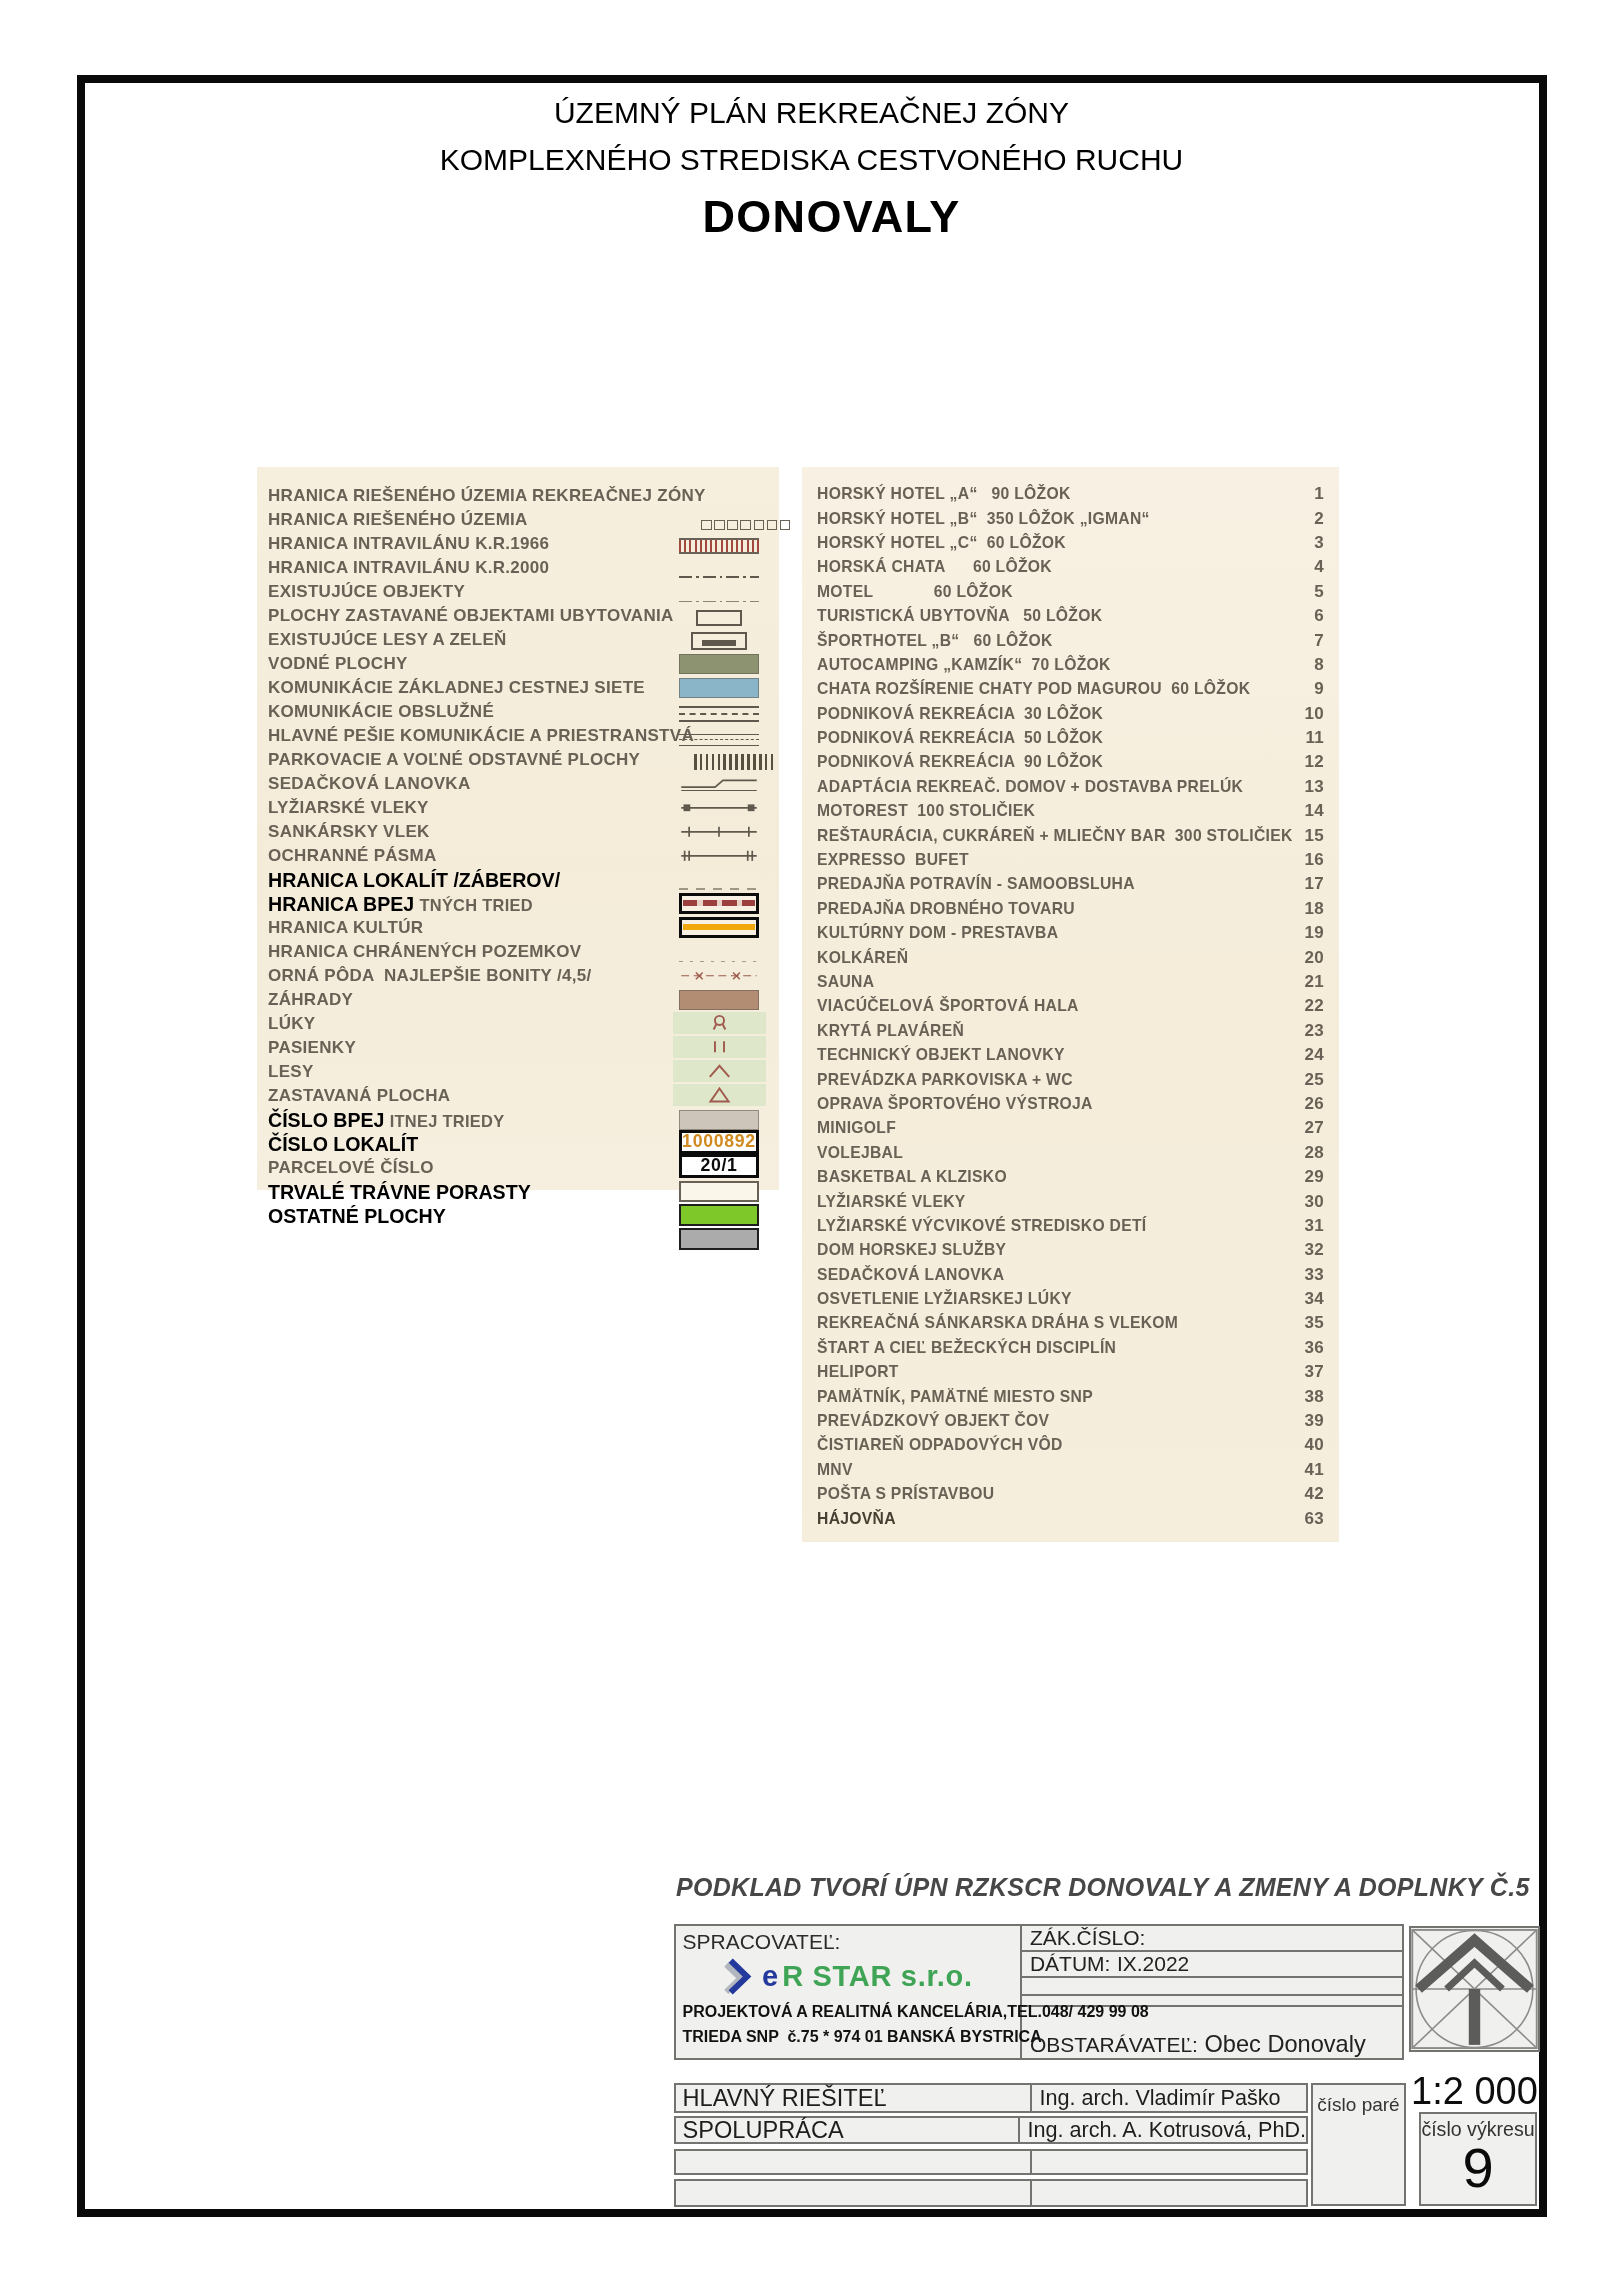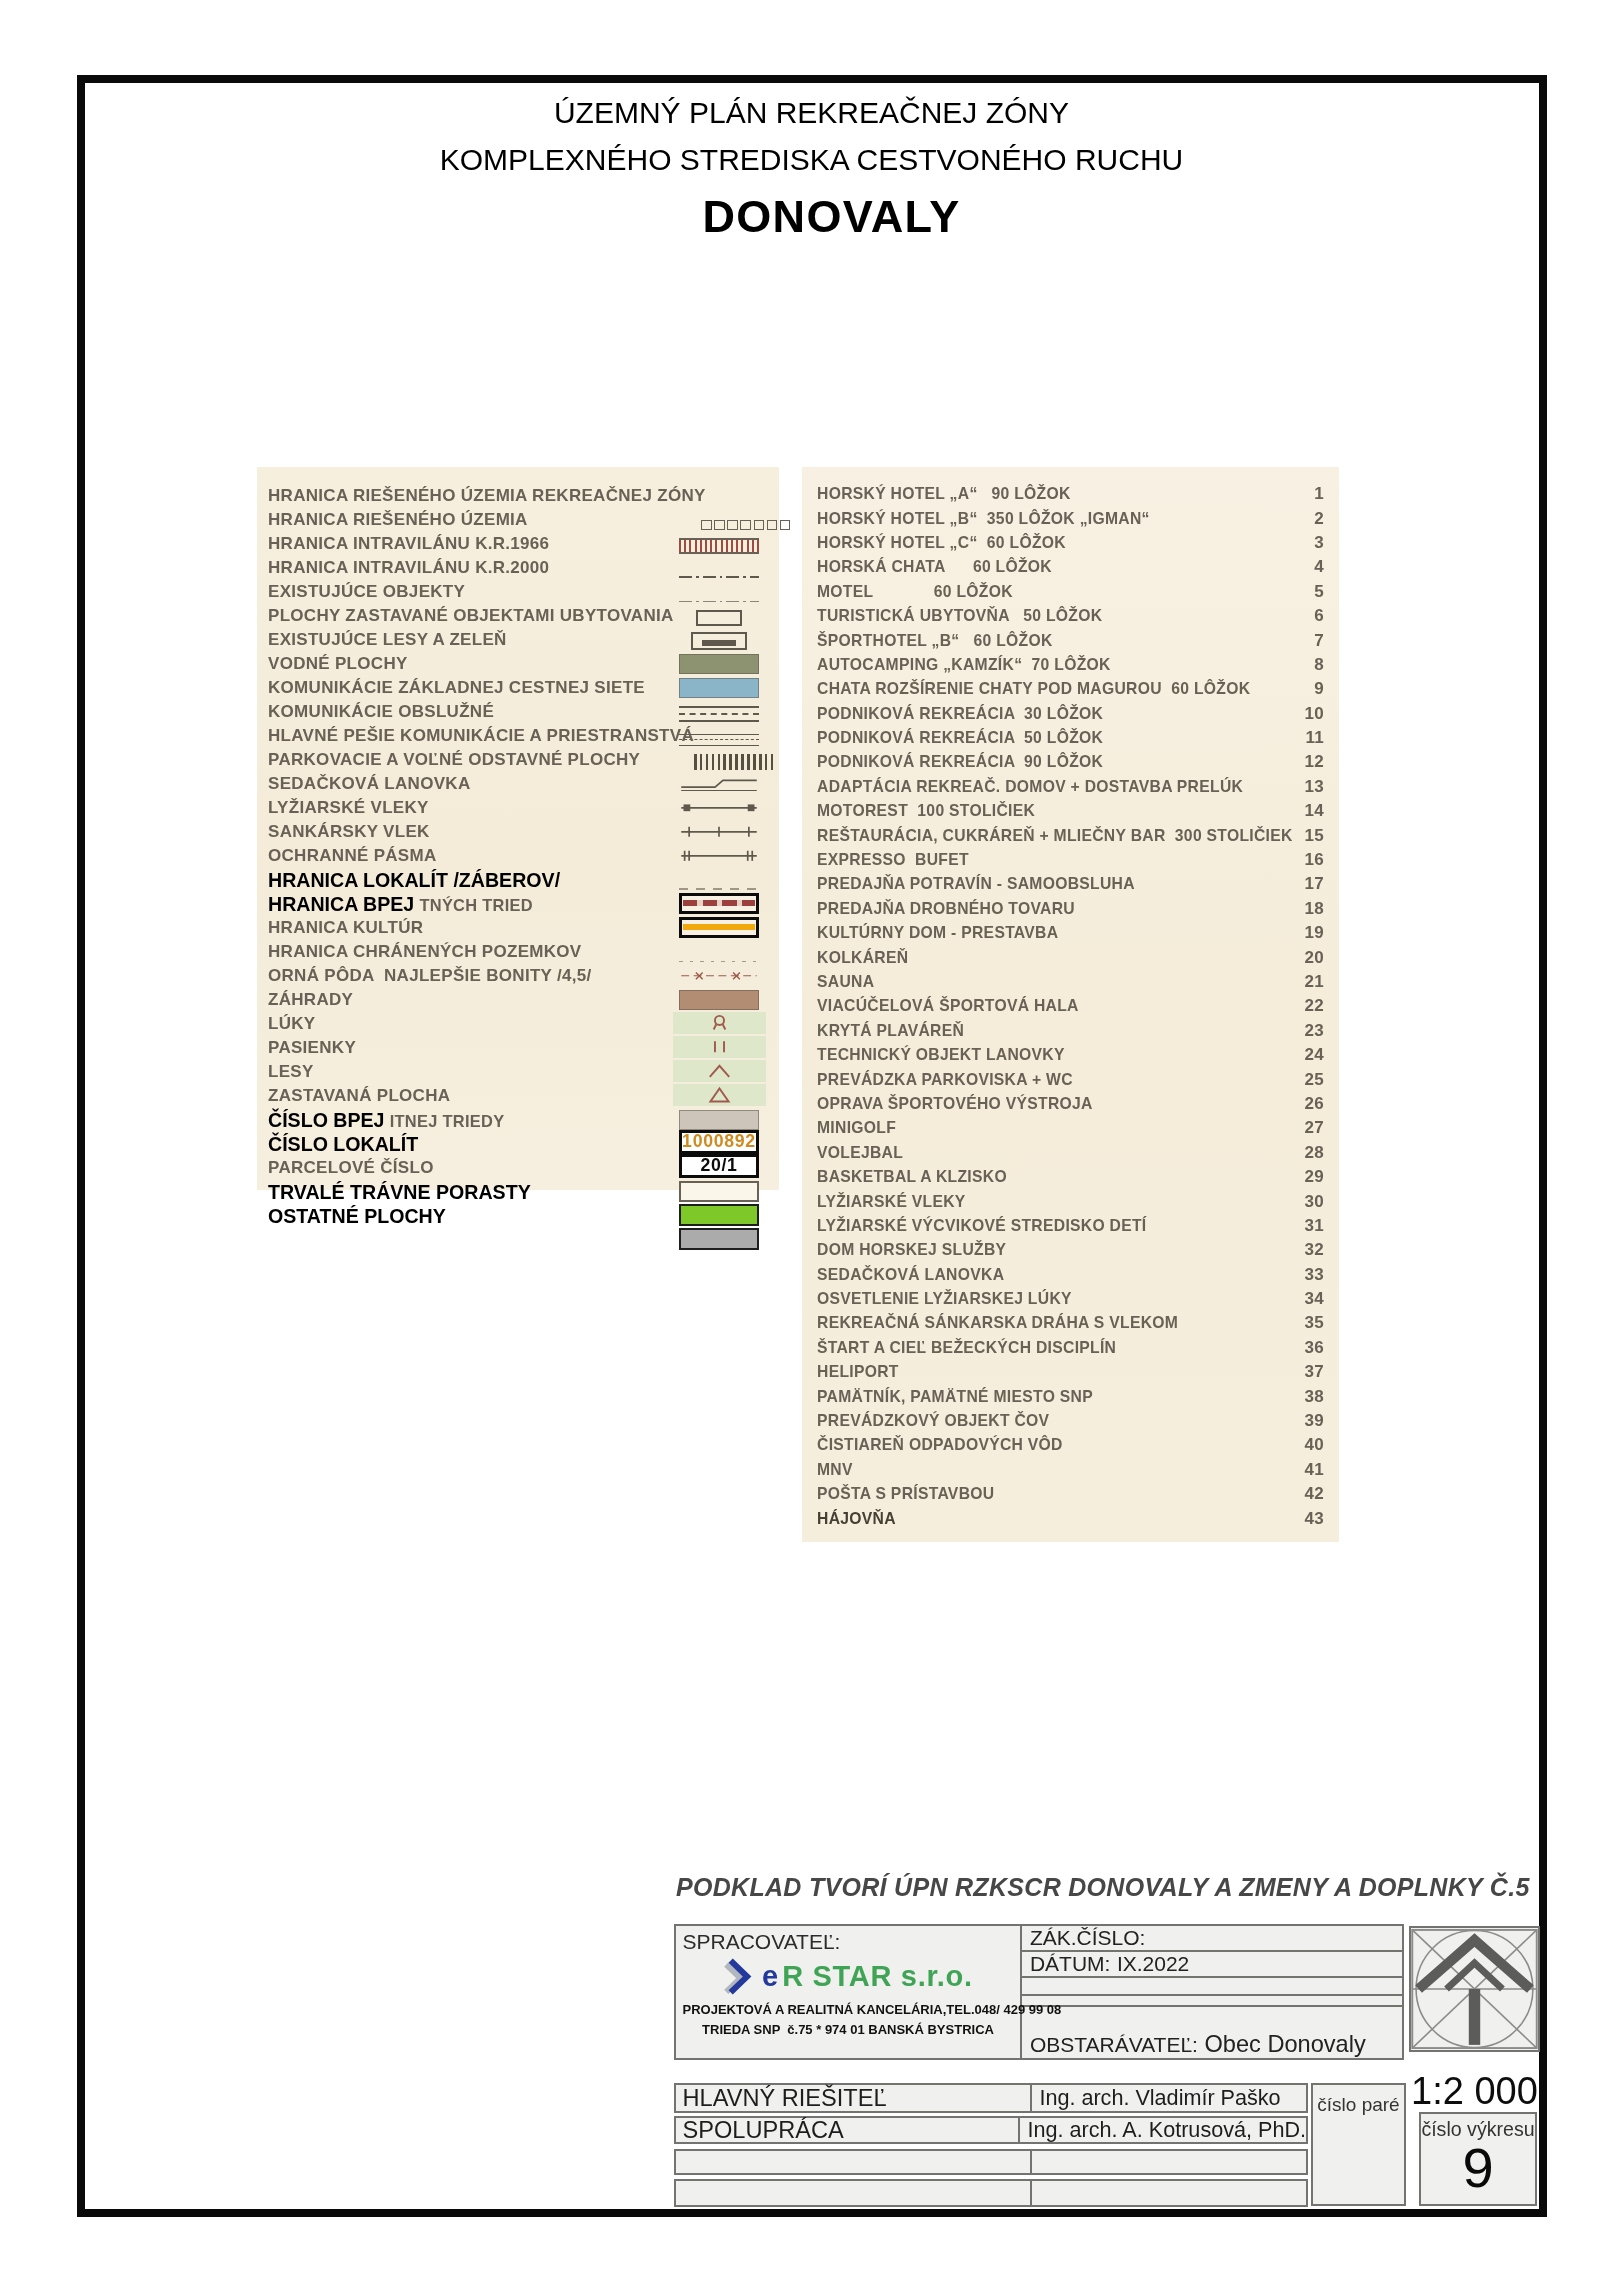--- a/index.html
+++ b/index.html
@@ -62,21 +62,21 @@
   
   .footnote{position:absolute;left:676px;top:1873px;font-size:25px;font-style:italic;font-weight:bold;
             color:#474747;letter-spacing:0.3px;white-space:pre;}
   .ttable{position:absolute;left:674px;top:1924px;width:730px;height:136px;border:2px solid #73736f;
           background:#f0f0ee;box-sizing:border-box;display:flex;}
   .tleft{width:346px;border-right:2px solid #73736f;box-sizing:border-box;position:relative;padding:3.9px 6.5px;}
   .tlabel{font-size:21px;color:#2c2c2c;}
   .logo-line{display:flex;align-items:center;justify-content:center;margin-top:1.3px;gap:3.9px;}
   .er-e{font-size:29px;font-weight:bold;color:#23399b;}
   .er-rest{font-size:29px;font-weight:bold;color:#3fa455;letter-spacing:0.7px;}
-  .addr{font-size:13px;font-weight:bold;color:#111;text-align:center;white-space:pre;line-height:1.55;margin-top:2.6px;}
+  .addr{font-size:16px;font-weight:bold;color:#111;text-align:center;white-space:pre;line-height:1.55;margin-top:2.6px;}
   .tright{flex:1;display:flex;flex-direction:column;}
   .trow{border-bottom:2px solid #73736f;display:flex;align-items:center;padding-left:7.9px;font-size:21px;color:#222;box-sizing:border-box;white-space:pre;}
   .trow:last-child{border-bottom:none;flex:1;margin-top:24px;}
   .tr1{height:30px;} .tr2{height:30px;} .tr3{height:26px;} .tr4{height:15.7px;}
   .obst-val{font-size:23.6px;margin-left:6.5px;}
   .emblem-box{position:absolute;left:1409px;top:1926px;width:131px;height:126px;border:2px solid #73736f;
               background:#f0f0ee;box-sizing:border-box;}
   .brow{position:absolute;left:674px;width:634px;border:2px solid #73736f;background:#f0f0ee;
         box-sizing:border-box;display:flex;align-items:stretch;}
   .bl{width:347px;padding-left:6.5px;font-size:23.6px;color:#1d1d1d;display:flex;align-items:center;white-space:pre;}
@@ -517,21 +517,21 @@
       <div class="rrow">
         <span class="rlabel scan">MNV</span>
         <span class="rnum scan">41</span>
       </div>
       <div class="rrow">
         <span class="rlabel scan">POŠTA S PRÍSTAVBOU</span>
         <span class="rnum scan">42</span>
       </div>
       <div class="rrow">
         <span class="rlabel scan dark">HÁJOVŇA</span>
-        <span class="rnum scan">43</span>
+        <span class="rnum scan">63</span>
       </div>
     </div>
 
   <div class="footnote">PODKLAD TVORÍ ÚPN RZKSCR DONOVALY A ZMENY A DOPLNKY Č.5</div>
 
   <div class="ttable">
     <div class="tleft">
       <div class="tlabel">SPRACOVATEĽ:</div>
       <div class="logo-line">
         <svg width="35" height="42" viewBox="0 0 64 74">

